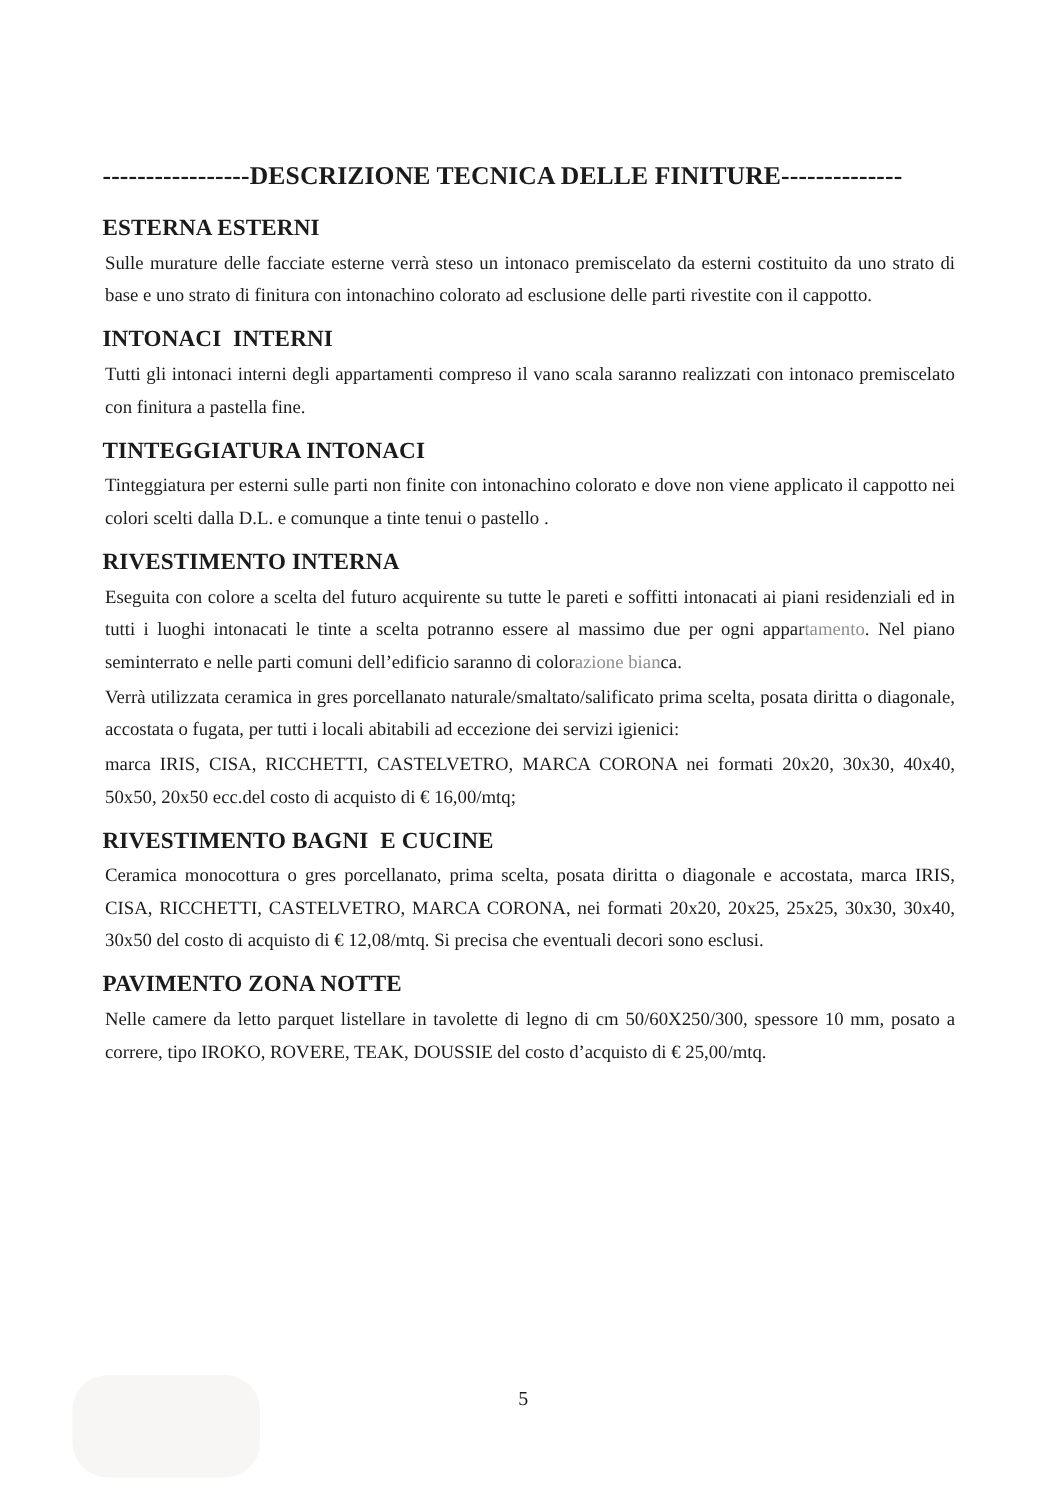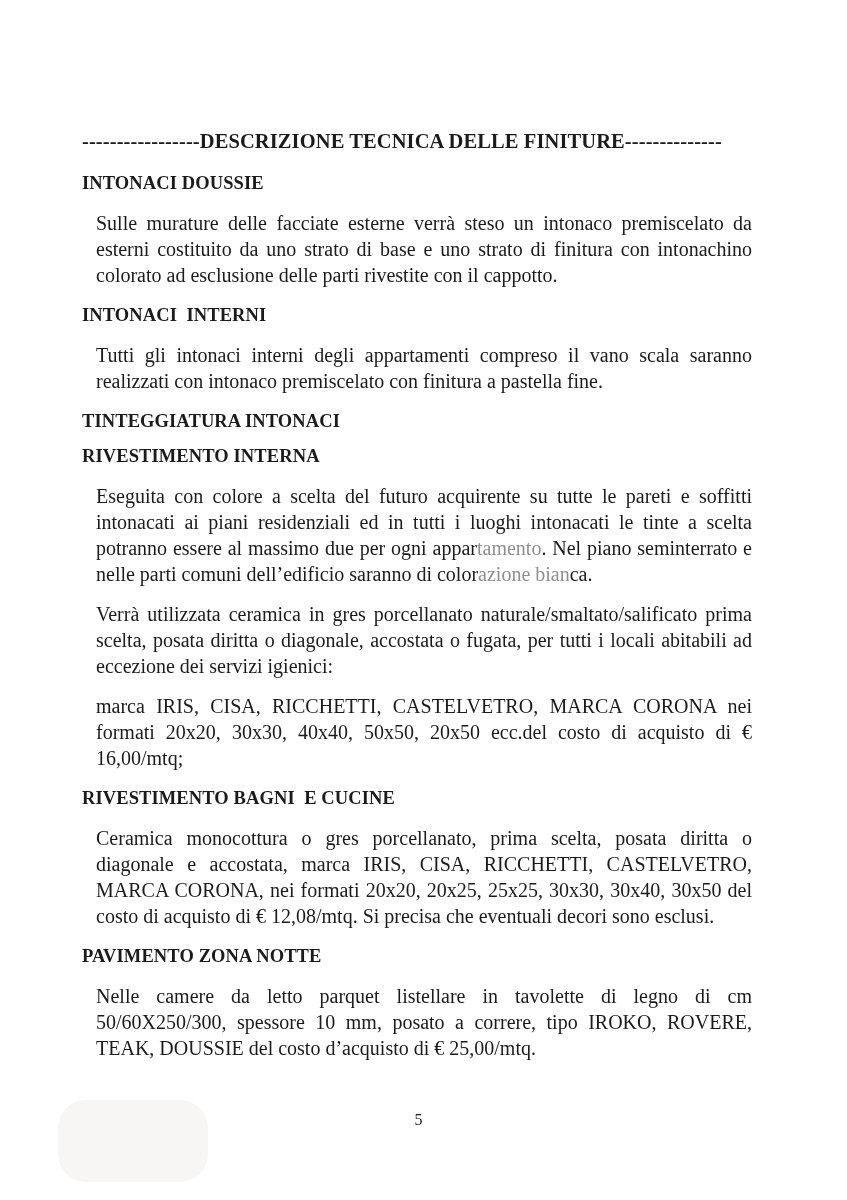--- a/index.html
+++ b/index.html
@@ -31,23 +31,23 @@
   .doc-section { margin: 0; }
   .section-heading {
     font-size: 18.5px;
     line-height: 26px;
     font-weight: bold;
     margin: 9px 0 0 0;
     white-space: pre-wrap;
     letter-spacing: 0.1px;
   }
   .para {
-    font-size: 20px;
+    font-size: 15px;
     line-height: 26px;
-    margin: 14px;
+    margin: 2px;
     text-align: justify;
   }
   .faded { color: var(--faded-color, #8f8f8f); }
   .page-number {
     position: absolute;
     left: 0;
     right: 10px;
     top: 1108px;
     text-align: center;
     font-size: 16px;
@@ -65,31 +65,32 @@
 </style>
 </head>
 <body>
 
 <div class="page" style="color: rgb(27, 27, 27); background: rgb(255, 255, 255); --faded-color: #8f8f8f; --smudge-color: #f7f6f5;">
 
   <h1 class="doc-title"><span>-----------------</span><span>DESCRIZIONE TECNICA DELLE FINITURE</span><span>--------------</span></h1>
 
   <div>
   <section class="doc-section">
-    <h2 class="section-heading">INTONACI DOUSSIE</h2>
+    <h2 class="section-heading">ESTERNA ESTERNI</h2>
   <p class="para"><span>Sulle murature delle facciate esterne verrà steso un intonaco premiscelato da esterni costituito da uno strato di base e uno strato di finitura con intonachino colorato ad esclusione delle parti rivestite con il cappotto.</span></p>
       </section>
 
   <section class="doc-section">
     <h2 class="section-heading">INTONACI  INTERNI</h2>
   <p class="para"><span>Tutti gli intonaci interni degli appartamenti compreso il vano scala saranno realizzati con intonaco premiscelato con finitura a pastella fine.</span></p>
       </section>
 
   <section class="doc-section">
     <h2 class="section-heading">TINTEGGIATURA INTONACI</h2>
+  <p class="para"><span>Tinteggiatura per esterni sulle parti non finite con intonachino colorato e dove non viene applicato il cappotto nei colori scelti dalla D.L. e comunque a tinte tenui o pastello .</span></p>
       </section>
 
   <section class="doc-section">
     <h2 class="section-heading">RIVESTIMENTO INTERNA</h2>
   <p class="para"><span>Eseguita con colore a scelta del futuro acquirente su tutte le pareti e soffitti intonacati ai piani residenziali ed in tutti i luoghi intonacati le tinte a scelta potranno essere al massimo due per ogni appar</span><span class="faded">tamento</span><span>. Nel piano seminterrato e nelle parti comuni dell’edificio saranno di color</span><span class="faded">azione bian</span><span>ca.</span></p>
       </section>
 
   <section class="doc-section">
   <p class="para"><span>Verrà utilizzata ceramica in gres porcellanato naturale/smaltato/salificato prima scelta, posata diritta o diagonale, accostata o fugata, per tutti i locali abitabili ad eccezione dei servizi igienici:</span></p>
         <p class="para"><span>marca IRIS, CISA, RICCHETTI, CASTELVETRO, MARCA CORONA nei formati 20x20, 30x30, 40x40, 50x50, 20x50 ecc.del costo di acquisto di € 16,00/mtq;</span></p>

